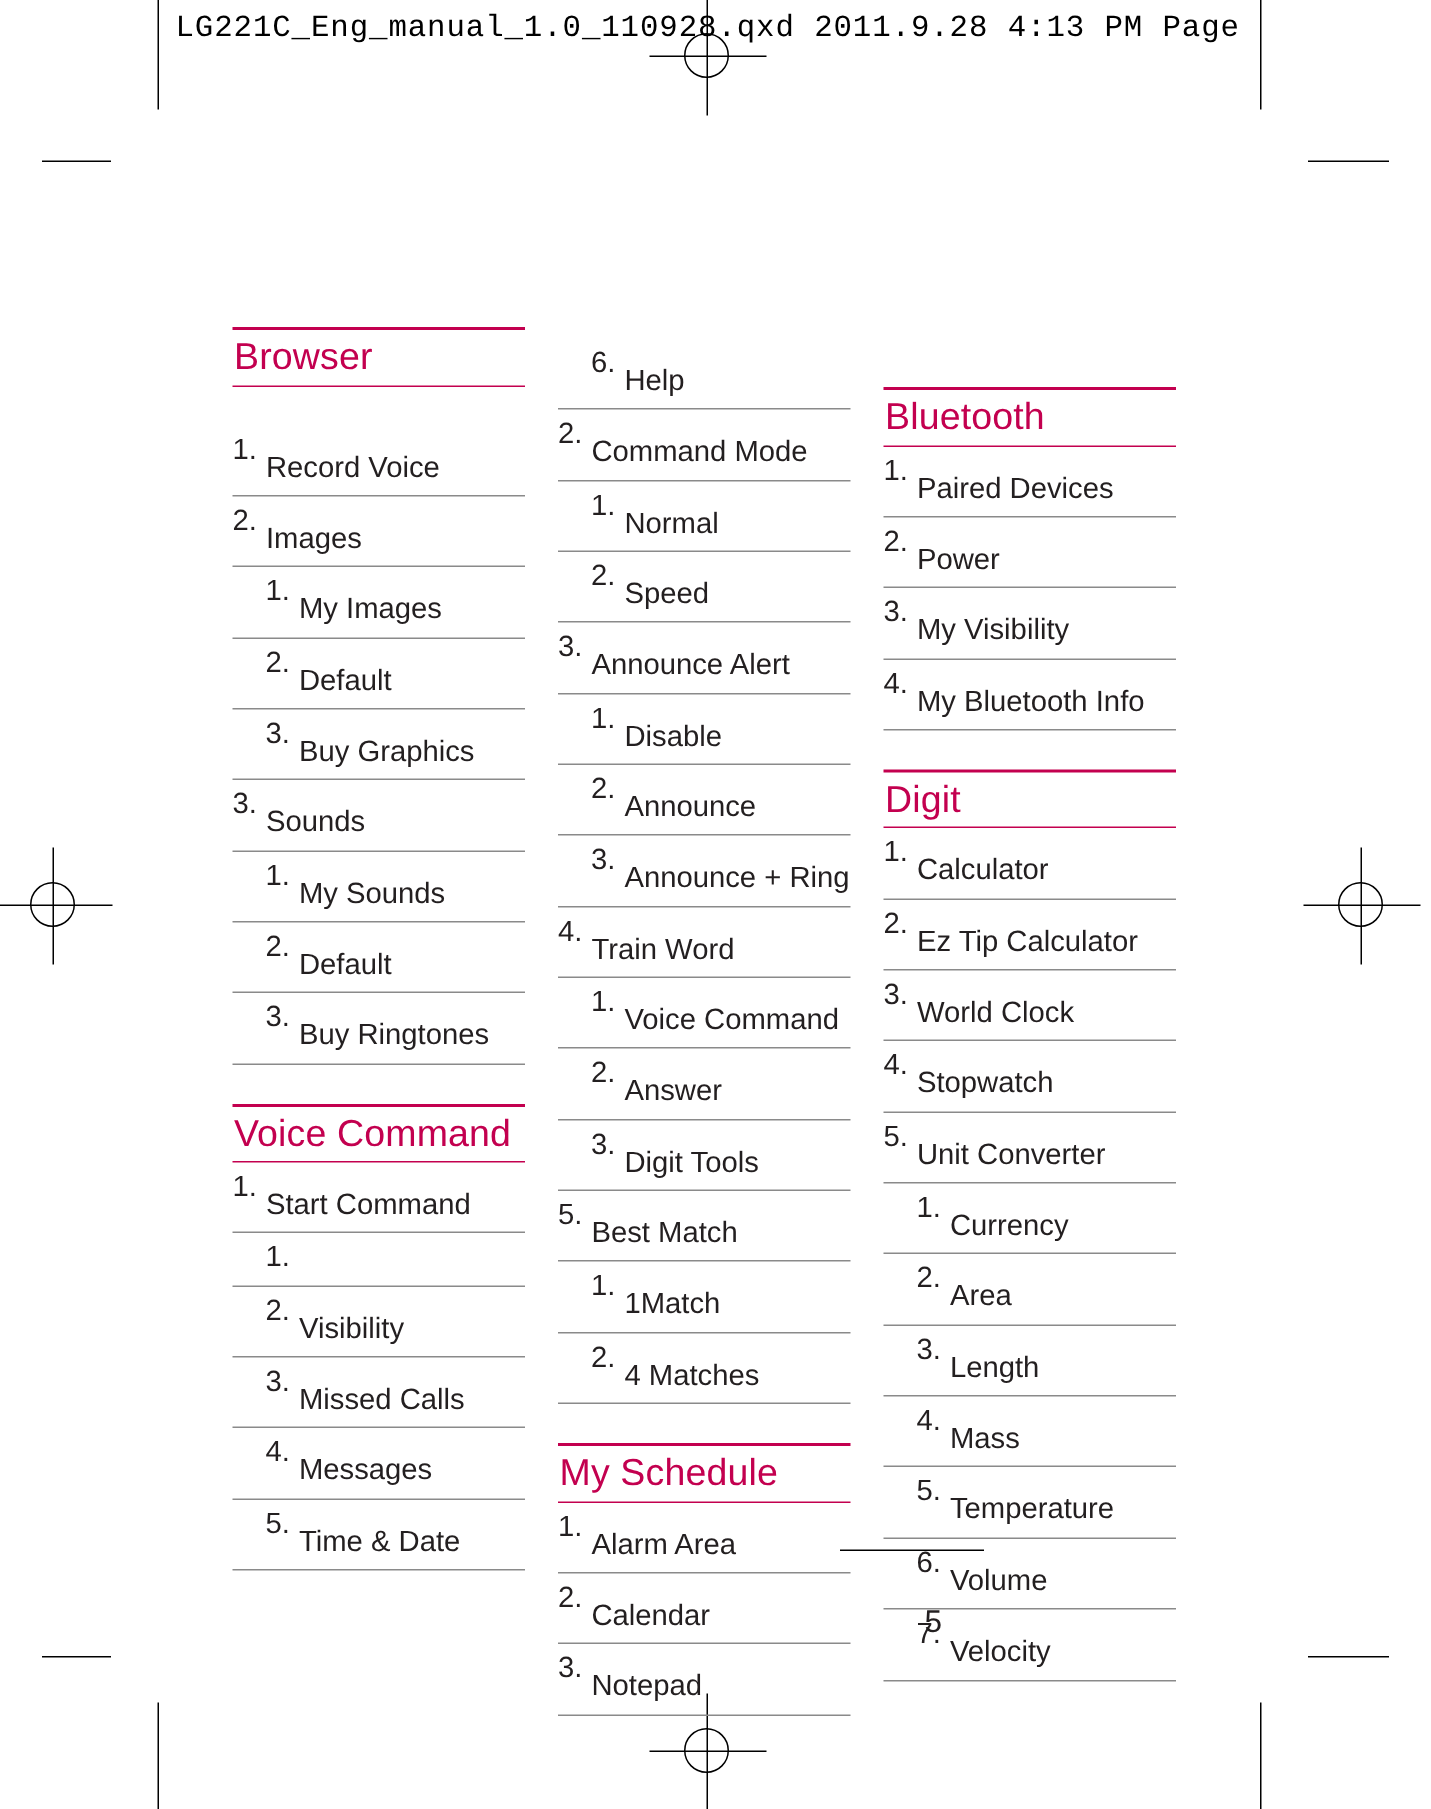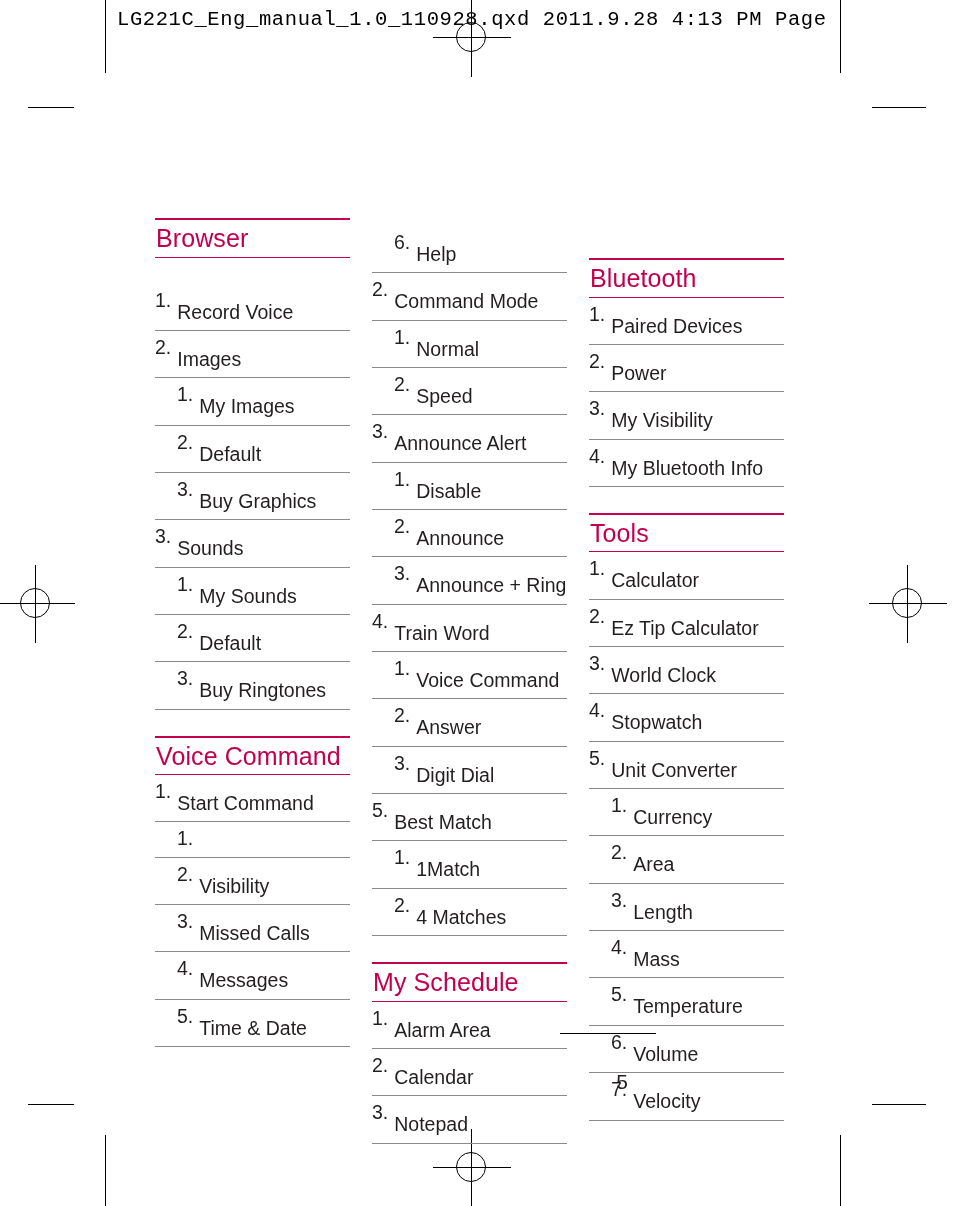--- a/index.html
+++ b/index.html
@@ -309,21 +309,21 @@
             <li class="lvl2">
               <span class="num">1.</span>
               <span class="txt">Voice Command</span>
             </li>
             <li class="lvl2">
               <span class="num">2.</span>
               <span class="txt">Answer</span>
             </li>
             <li class="lvl2">
               <span class="num">3.</span>
-              <span class="txt">Digit Dial</span>
+              <span class="txt">Digit Tools</span>
             </li>
             <li class="lvl1">
               <span class="num">5.</span>
               <span class="txt">Best Match</span>
             </li>
             <li class="lvl2">
               <span class="num">1.</span>
               <span class="txt">1Match</span>
             </li>
             <li class="lvl2">
@@ -366,21 +366,21 @@
               <span class="num">3.</span>
               <span class="txt">My Visibility</span>
             </li>
             <li class="lvl1">
               <span class="num">4.</span>
               <span class="txt">My Bluetooth Info</span>
             </li>
           </ul>
         </div>
         <div class="section">
-          <div class="sec-head">Tools</div>
+          <div class="sec-head">Digit</div>
           <ul class="items">
             <li class="lvl1">
               <span class="num">1.</span>
               <span class="txt">Calculator</span>
             </li>
             <li class="lvl1">
               <span class="num">2.</span>
               <span class="txt">Ez Tip Calculator</span>
             </li>
             <li class="lvl1">

